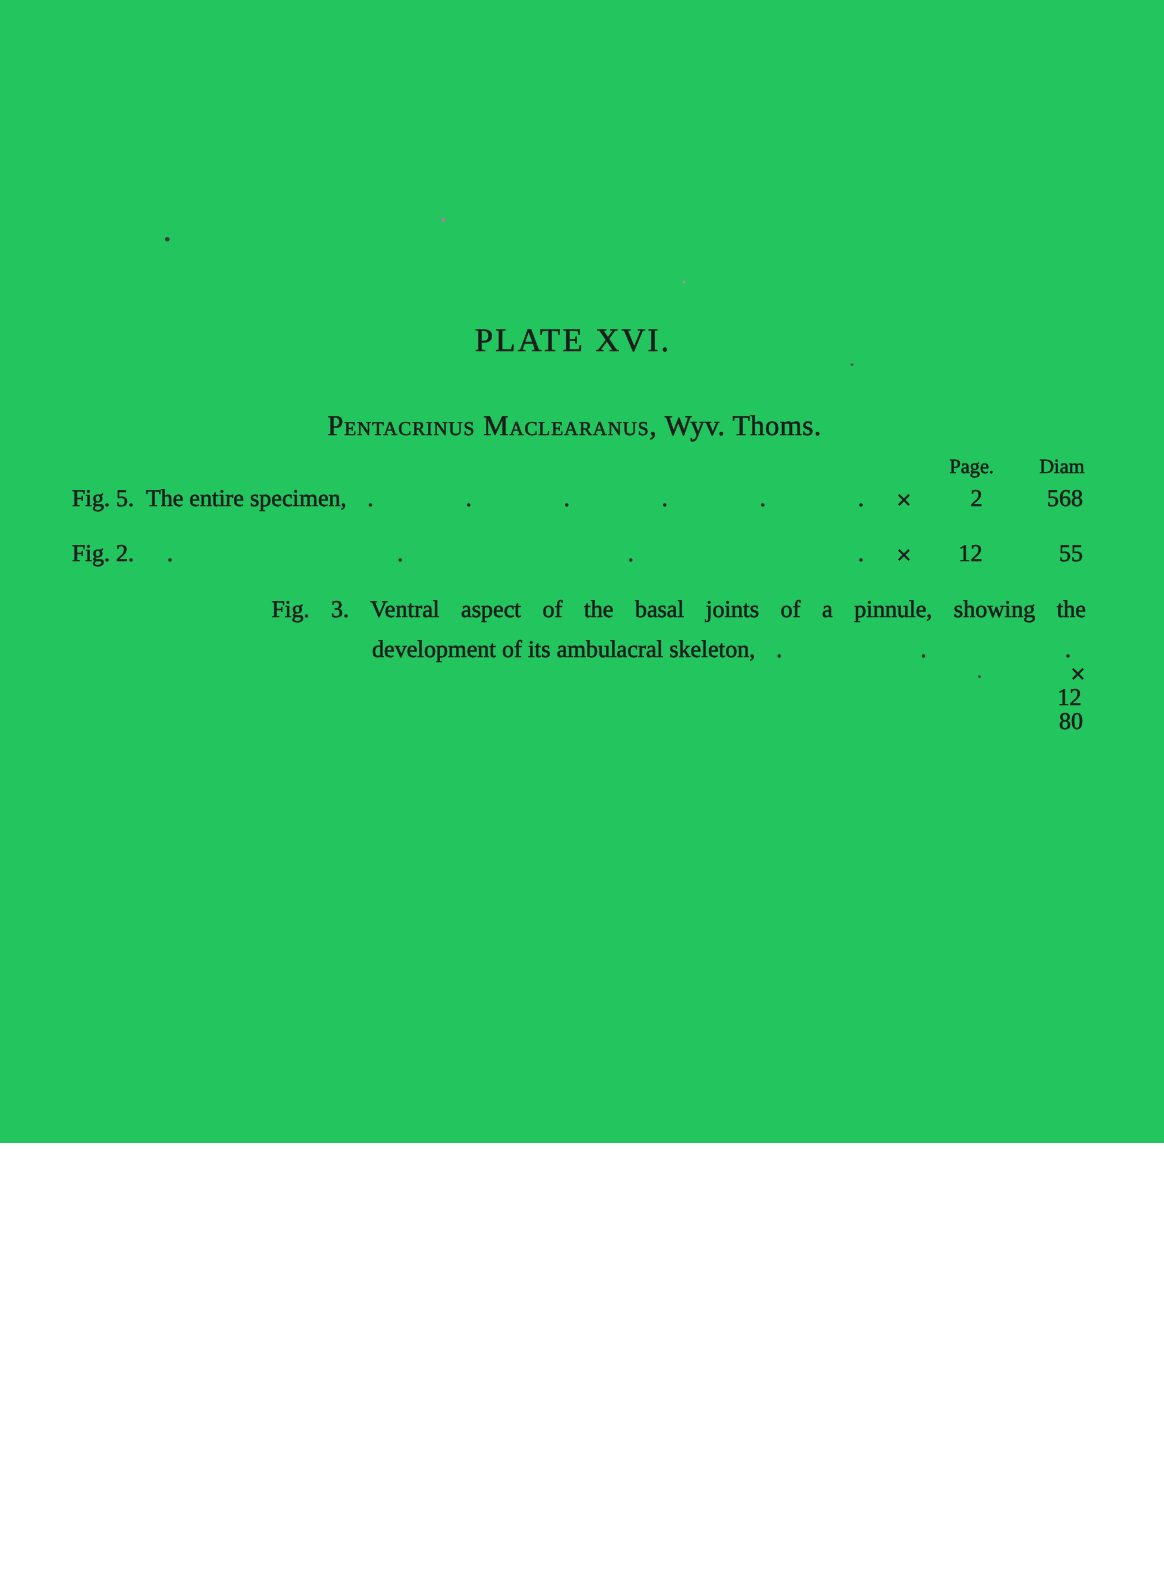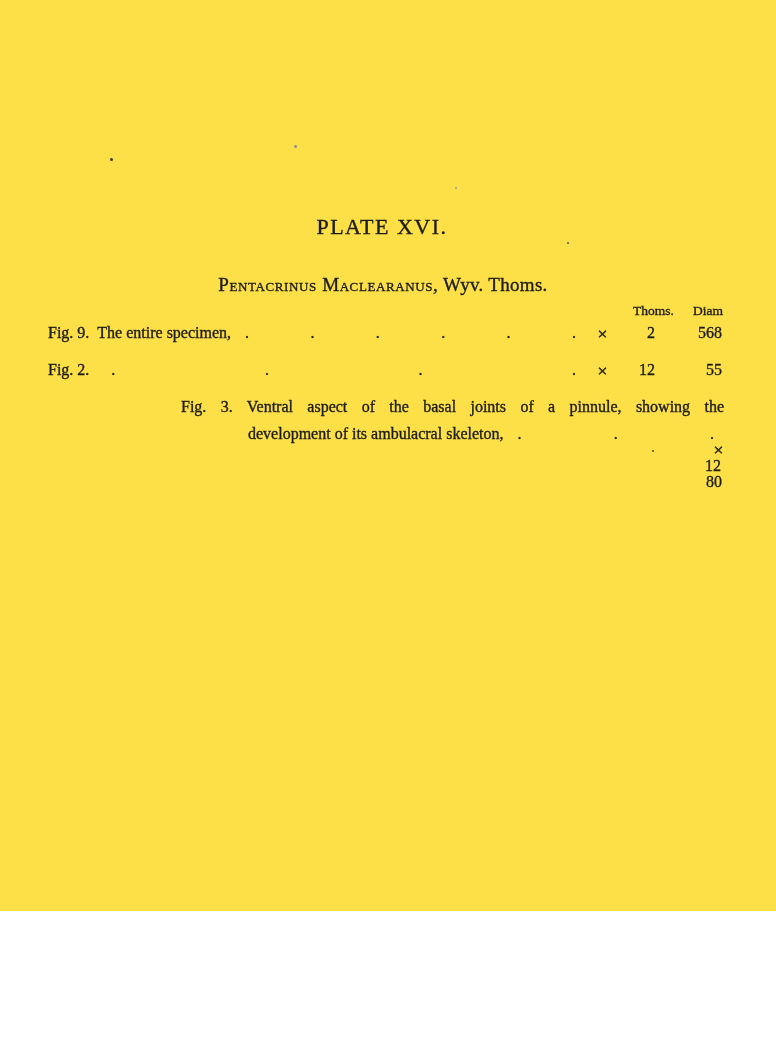--- a/index.html
+++ b/index.html
@@ -1,19 +1,19 @@
 <!DOCTYPE html>
 <html><head>
 <meta charset="utf-8">
 <style>
   html,body{margin:0;padding:0;background:#ffffff;}
   .page{
     position:relative;
-    width:776px;height:911px;
-    background:#fde047;
+    width:776px;height:762px;
+    background:#22c55e;
     font-family:"Liberation Serif","DejaVu Serif",serif;
     color:#1c1c1c;
     -webkit-text-stroke:0.35px #1c1c1c;
     overflow:hidden;
   }
   .speck{position:absolute;border-radius:50%;}
 
   .title{
     position:absolute;left:0;right:12px;top:214px;
     margin:0;text-align:center;
@@ -59,25 +59,25 @@
   <div class="speck" style="left:110px;top:158px;width:3px;height:3px;background:#3a3a3a;"></div>
   <div class="speck" style="left:294px;top:145px;width:3px;height:3px;background:#8f8f8f;"></div>
   <div class="speck" style="left:455px;top:187px;width:2px;height:2px;background:#9a9a9a;"></div>
   <div class="speck" style="left:567px;top:242px;width:2px;height:2px;background:#5a5a5a;"></div>
   <div class="speck" style="left:652px;top:450px;width:2px;height:2px;background:#4a4a4a;"></div>
 
   <h1 class="title">PLATE XVI.</h1>
 
   <div class="subtitle"><span class="sc">Pentacrinus Maclearanus,</span><span> Wyv. Thoms.</span></div>
 
-  <div class="colhead diam-head">Thoms.</div>
+  <div class="colhead diam-head">Page.</div>
   <div class="colhead page-head">Diam</div>
 
   <div class="fig-row" style="top:325px;">
-    <span class="fig-label">Fig. 9.</span>
+    <span class="fig-label">Fig. 5.</span>
     <span class="fig-desc">The entire specimen,</span>
     <span class="leader">
         <span class="dot">.</span>
         <span class="dot">.</span>
         <span class="dot">.</span>
         <span class="dot">.</span>
         <span class="dot">.</span>
         <span class="dot">.</span>
       </span>
     <span class="times">×</span>

